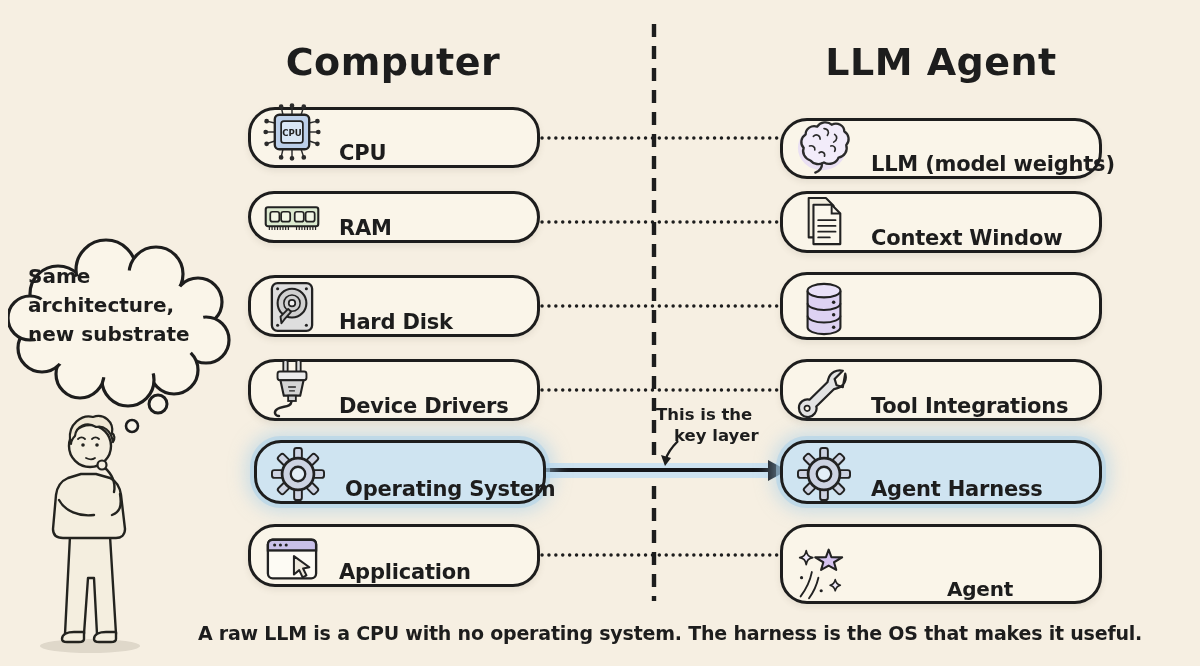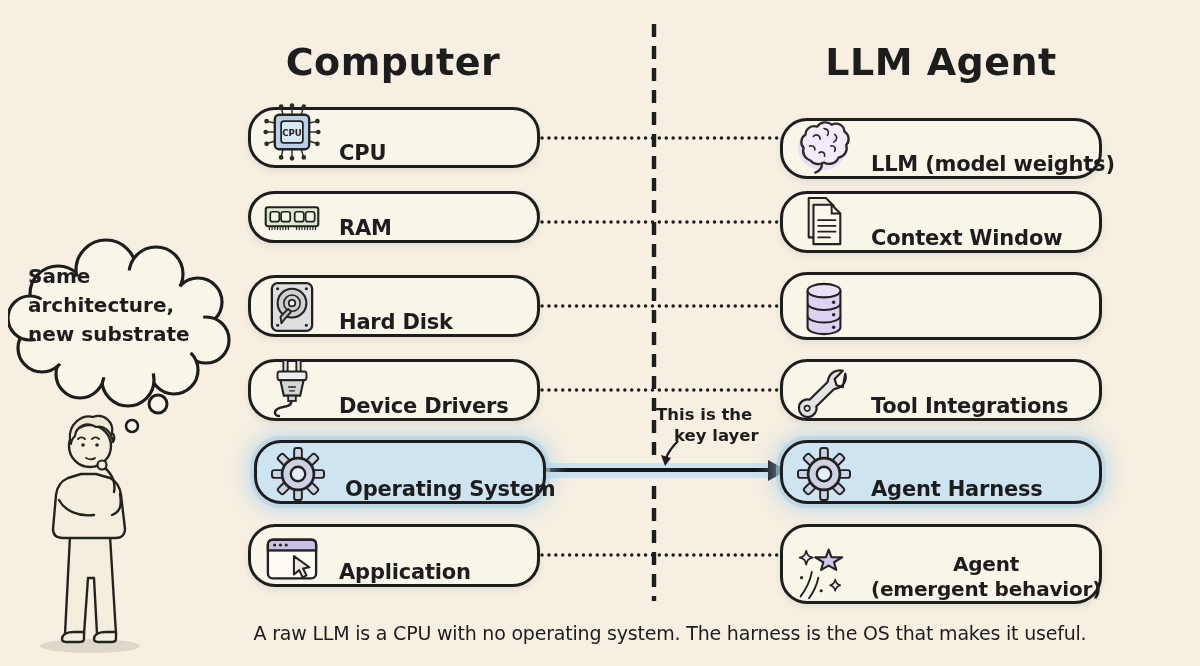--- a/index.html
+++ b/index.html
@@ -21,21 +21,21 @@
   .box .icon svg{display:block}
   .label{font-size:21px;font-weight:bold;letter-spacing:-.2px;white-space:nowrap}
   .labels2{display:flex;flex-direction:column;line-height:1.22}
   .labels2 span{font-size:20px;font-weight:bold;letter-spacing:-.2px;white-space:nowrap}
   .labels2.centered{flex:1;align-items:center;padding-right:10px}
   .thought-text{position:absolute;left:28px;top:262px;width:186px;text-align:left;z-index:2;
       font-size:20px;font-weight:bold;line-height:1.45}
   .annotation{position:absolute;left:656px;top:404px;z-index:2;font-size:16.5px;font-weight:bold;line-height:1.3}
   .annotation .l2{margin-left:18px}
   .caption{position:absolute;left:150px;right:10px;top:622px;text-align:center;z-index:2;
-      font-size:19px;font-weight:normal;letter-spacing:-.2px;white-space:nowrap}
+      font-size:19px;font-weight:bold;letter-spacing:-.2px;white-space:nowrap}
   .figure{position:absolute;z-index:1}
 </style>
 </head>
 <body>
 
 <div class="stage">
 
   <svg class="overlay" width="1200" height="666" viewBox="0 0 1200 666">
 
     <line x1="654" y1="24" x2="654" y2="601" stroke="#1d1d1d" stroke-width="4.4" stroke-dasharray="13 9"></line>
@@ -325,21 +325,20 @@
             <path d="M15,56 C20,49 23,43 25,34"></path>
         </g>
         <g fill="#222">
             <circle cx="7" cy="34" r="1.7"></circle>
             <circle cx="28" cy="48" r="1.7"></circle>
           </g>
       </svg>
     </span>
     <span class="labels2 centered">
       <span>Agent</span>
-      <span>(emergent behavior)</span>
     </span>
   </div>
 
   <div class="annotation">
     <div>This is the</div>
     <div class="l2">key layer</div>
   </div>
 
   <div class="caption">A raw LLM is a CPU with no operating system. The harness is the OS that makes it useful.</div>
 </div>

